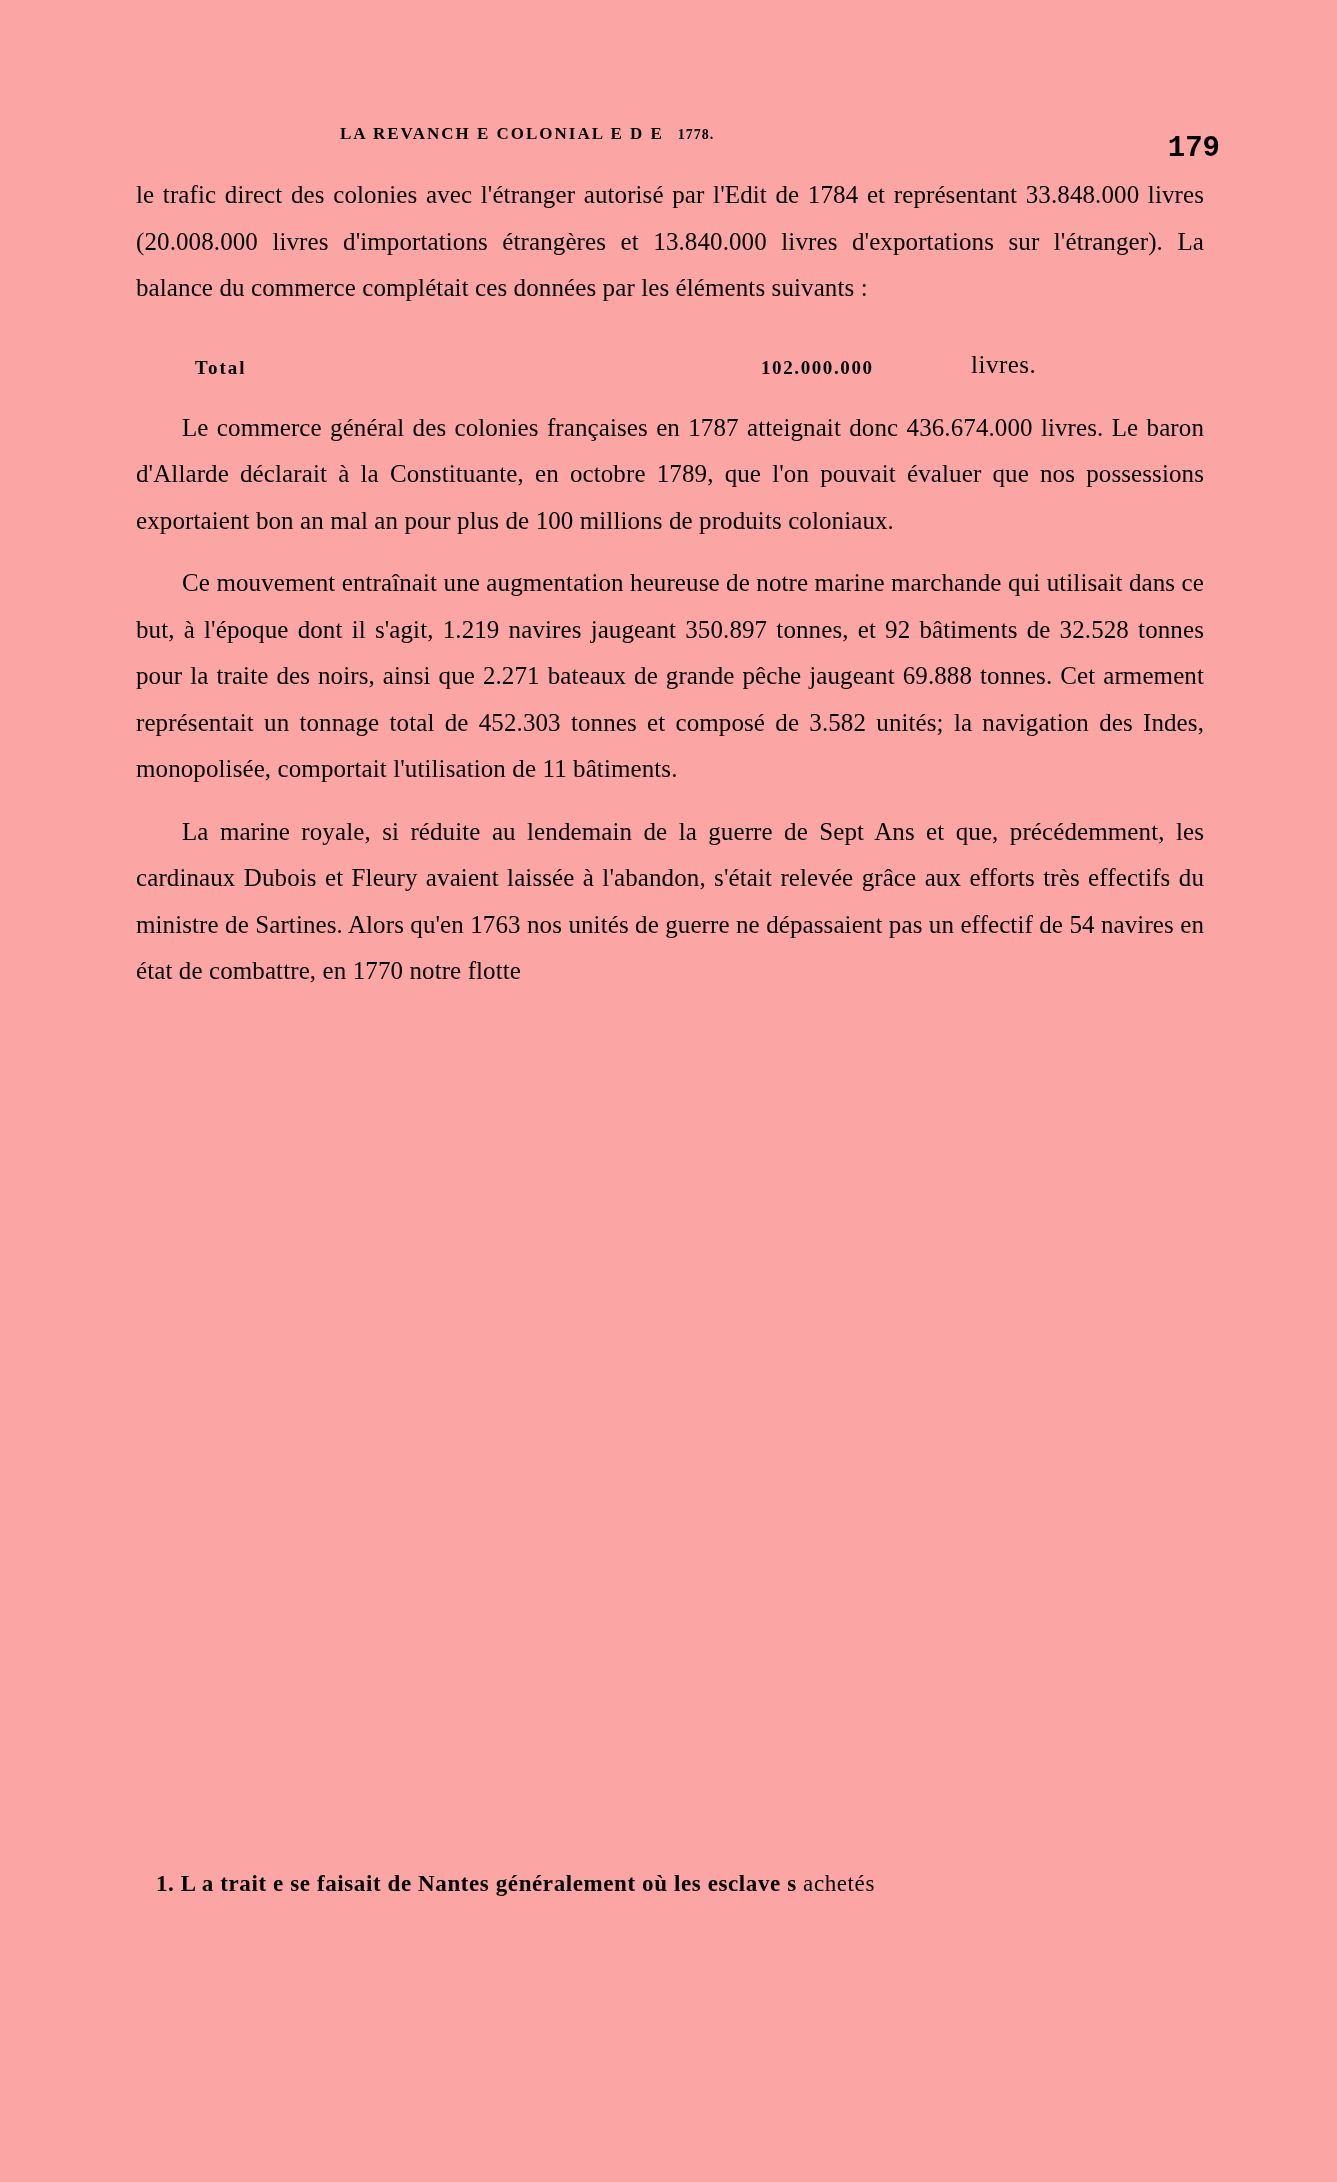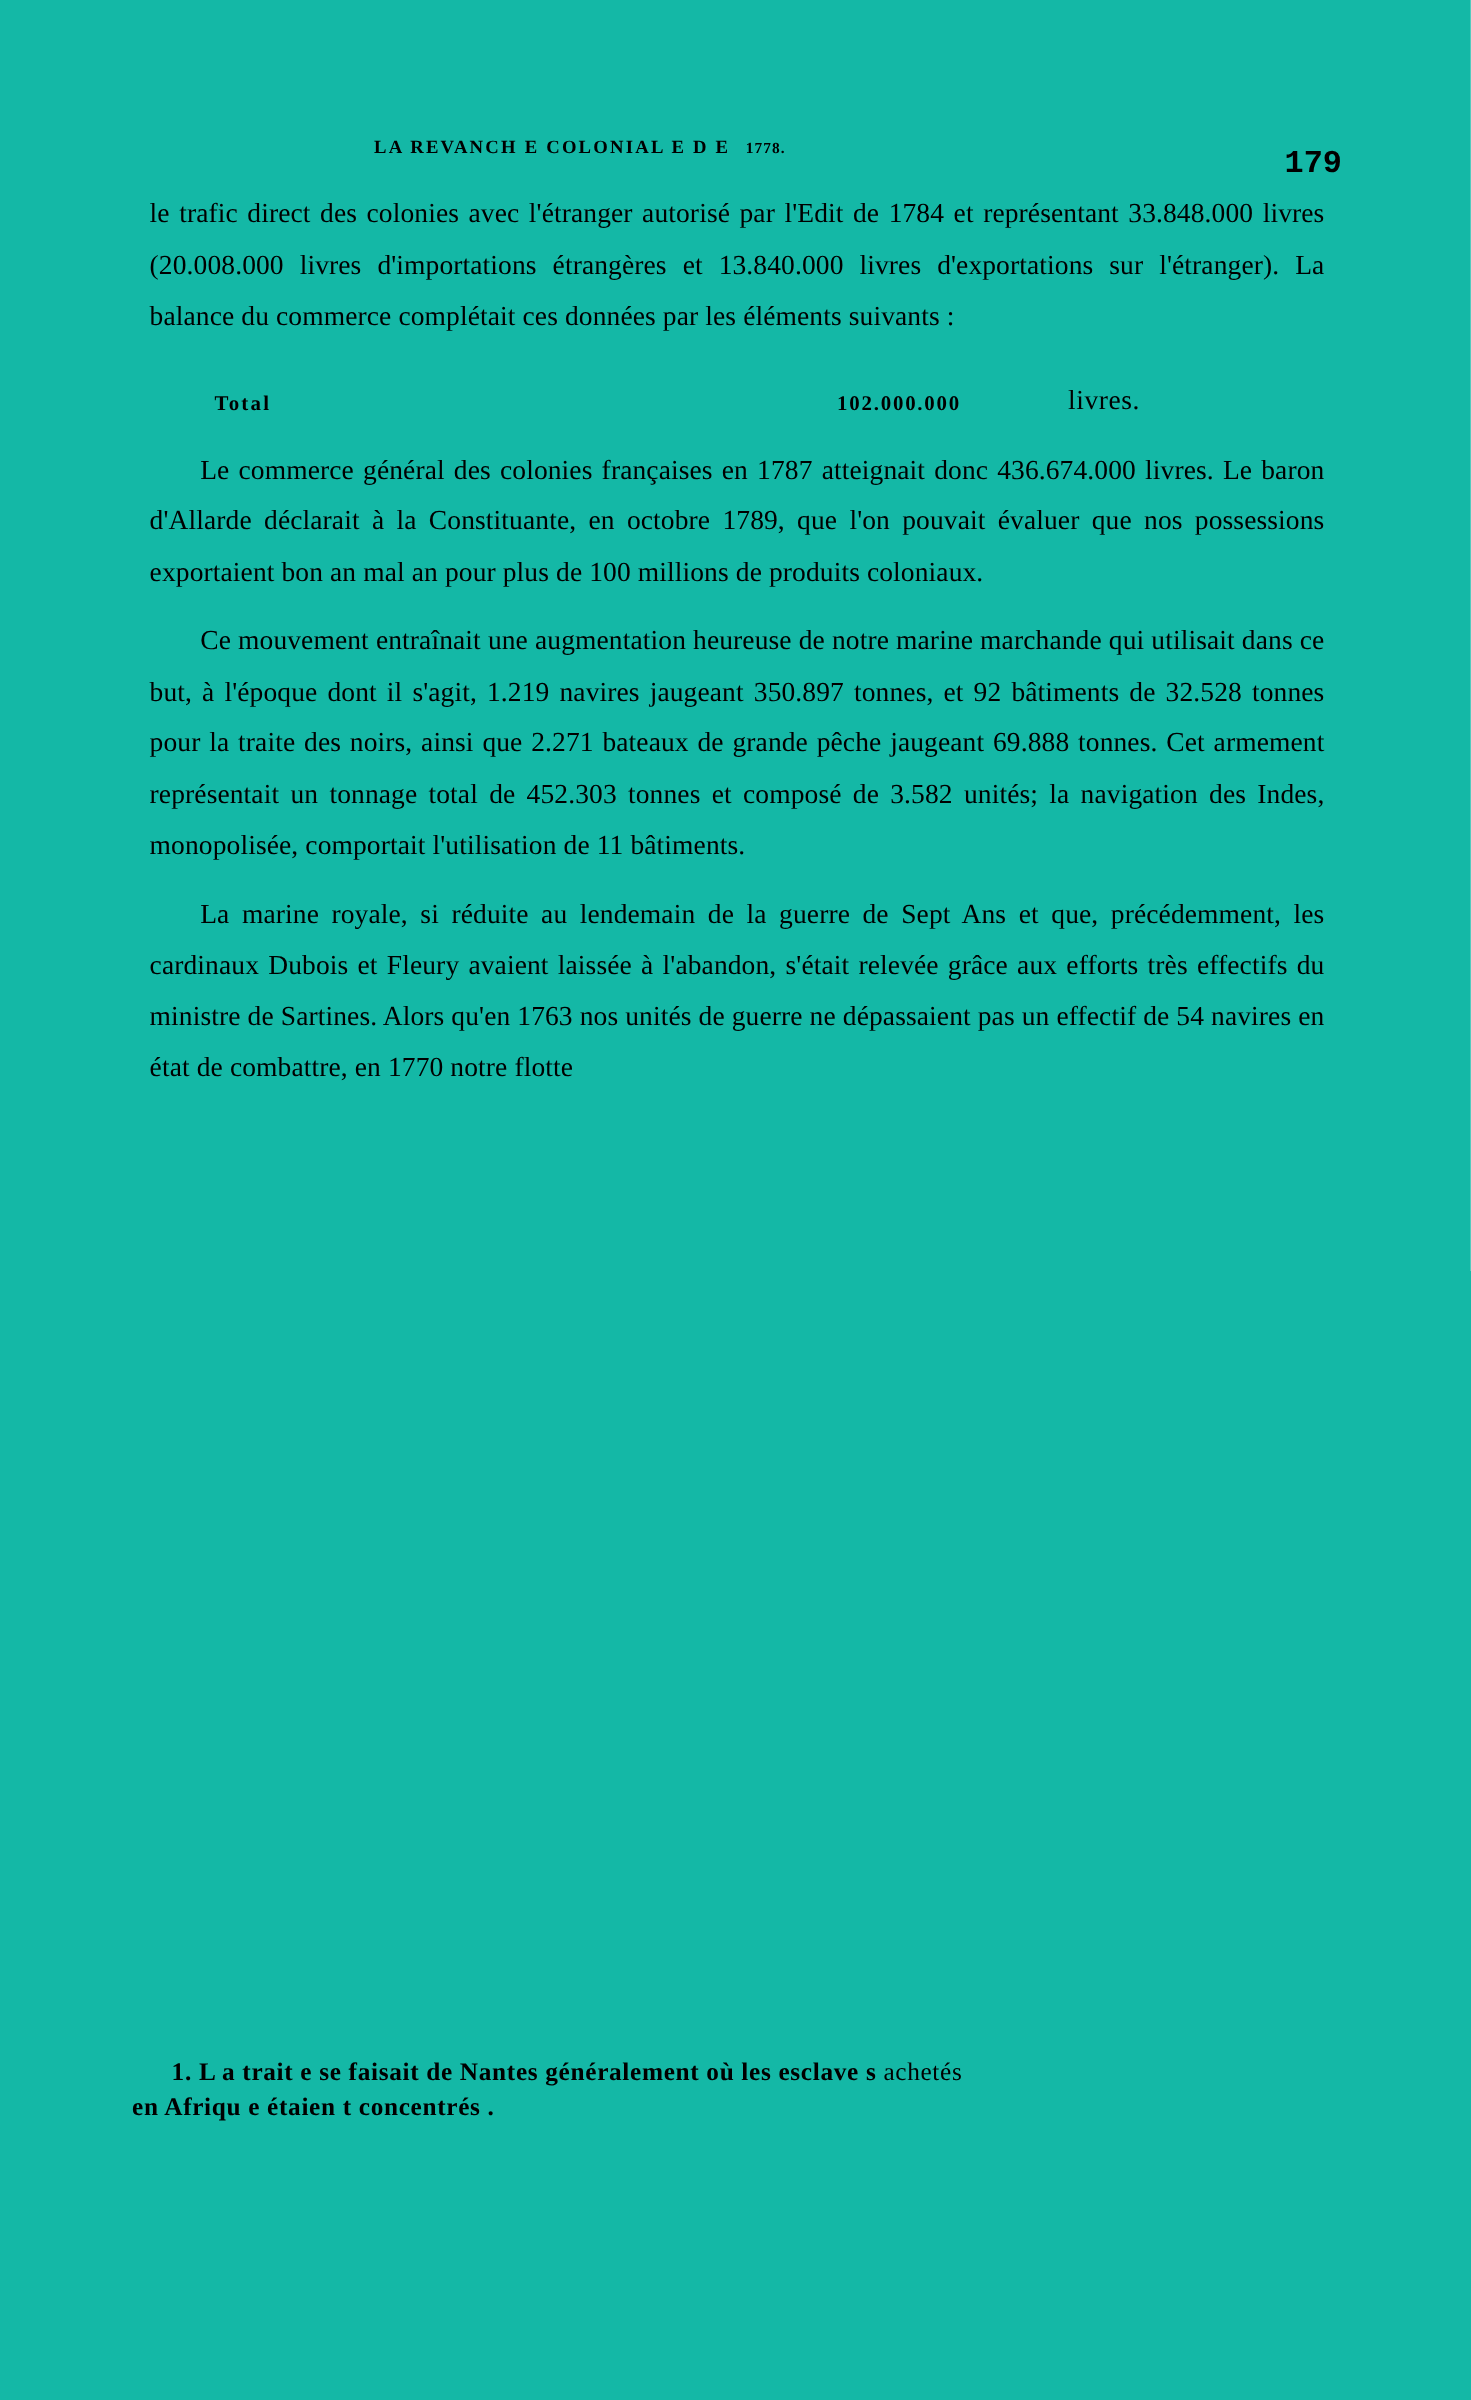--- a/index.html
+++ b/index.html
@@ -13,21 +13,21 @@
     font-family: "Liberation Serif", serif;
     color: #000000;
     position: relative;
     overflow: hidden;
   }
   .page {
     position: absolute;
     left: 0; top: 0;
     width: 1337px;
     height: 2182px;
-    background: #14b8a6;
+    background: #fca5a5;
   }
   .content {
     position: absolute;
     left: 120px;
     top: 110px;
     width: 1100px;
   }
 
   
   .runhead {
@@ -180,15 +180,14 @@
     <p class="body indent">Le commerce général des colonies françaises en 1787 atteignait donc 436.674.000 livres. Le baron d'Allarde déclarait à la Constituante, en octobre 1789, que l'on pouvait évaluer que nos possessions exportaient bon an mal an pour plus de 100 millions de produits coloniaux.</p>
     <p class="body indent">Ce mouvement entraînait une augmentation heureuse de notre marine marchande qui utilisait dans ce but, à l'époque dont il s'agit, 1.219 navires jaugeant 350.897 tonnes, et 92 bâtiments de 32.528 tonnes pour la traite des noirs, ainsi que 2.271 bateaux de grande pêche jaugeant 69.888 tonnes. Cet armement représentait un tonnage total de 452.303 tonnes et composé de 3.582 unités; la navigation des Indes, monopolisée, comportait l'utilisation de 11 bâtiments.</p>
     <p class="body indent">La marine royale, si réduite au lendemain de la guerre de Sept Ans et que, précédemment, les cardinaux Dubois et Fleury avaient laissée à l'abandon, s'était relevée grâce aux efforts très effectifs du ministre de Sartines. Alors qu'en 1763 nos unités de guerre ne dépassaient pas un effectif de 54 navires en état de combattre, en 1770 notre flotte</p>
   </div>
 
   <div class="footnote">
     <p>
       <span>1.</span>
       <span>L a trait e se faisait de Nantes généralement où les esclave s</span><span class="light"> achetés</span>
     </p>
-    <p style="text-indent:0">en Afriqu  e étaien t concentrés .</p>
   </div>
 </div>
 
 </body></html>

